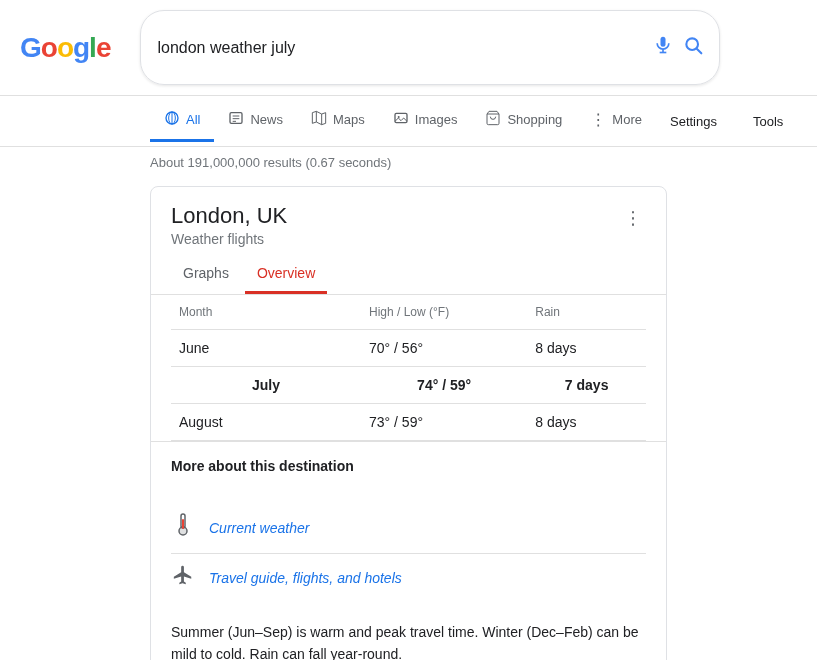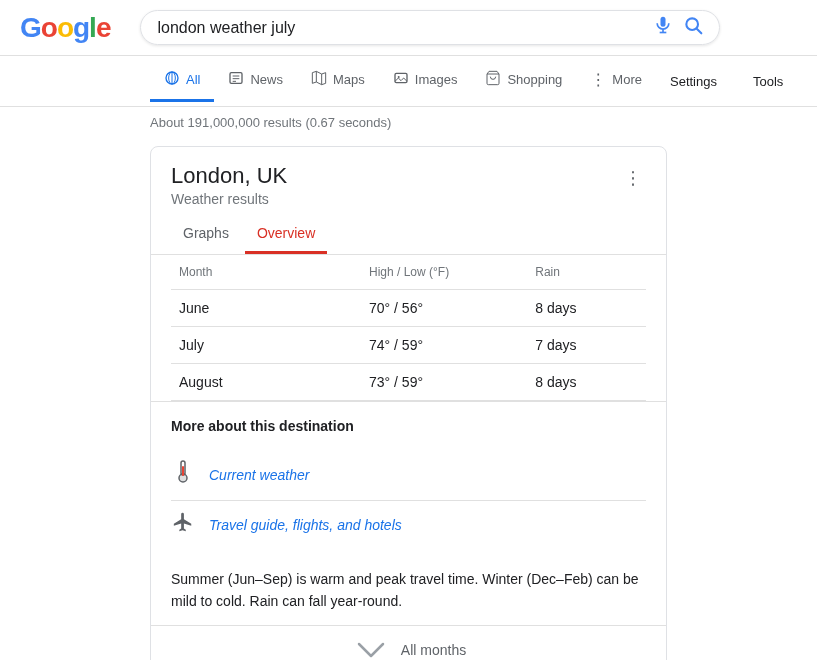--- a/index.html
+++ b/index.html
@@ -2,21 +2,21 @@
 <html><head>
   <meta charset="utf-8">
   <style>
     * { box-sizing: border-box; margin: 0; padding: 0; }
     body { font-family: Arial, sans-serif; background: #fff; color: #202124; font-size: 14px; }
 
     
     .header { display: flex; align-items: center; padding: 10px 20px; gap: 20px; border-bottom: 1px solid #e0e0e0; }
     .logo { display: flex; align-items: center; font-size: 28px; font-weight: bold; letter-spacing: -1px; margin-right: 10px; }
 
-    .search-bar { display: flex; align-items: center; border: 1px solid #dfe1e5; border-radius: 24px; padding: 4px 16px; width: 580px; gap: 8px; box-shadow: 0 1px 3px rgba(0,0,0,0.1); }
+    .search-bar { display: flex; align-items: center; border: 1px solid #dfe1e5; border-radius: 24px; padding: 24px 16px; width: 580px; gap: 8px; box-shadow: 0 1px 3px rgba(0,0,0,0.1); }
     .search-input { border: none; outline: none; font-size: 16px; flex: 1; color: #202124; }
     .search-icons { display: flex; align-items: center; gap: 10px; }
     .mic-icon { color: #4285F4; font-size: 18px; cursor: pointer; }
     .search-icon-btn { color: #4285F4; font-size: 18px; cursor: pointer; }
 
     
     .nav-tabs { display: flex; align-items: center; padding: 4px 150px; gap: 0; border-bottom: 1px solid #e0e0e0; }
     .nav-tab { display: flex; align-items: center; gap: 6px; padding: 10px 14px; font-size: 13px; color: #5f6368; cursor: pointer; border-bottom: 3px solid transparent; white-space: nowrap; }
     .nav-tab.active { color: #1a73e8; border-bottom-color: #1a73e8; }
     .nav-tab .tab-icon { font-size: 15px; }
@@ -36,30 +36,30 @@
     
     .card-tabs { display: flex; padding: 0 20px; border-bottom: 1px solid #e0e0e0; gap: 4px; }
     .card-tab { padding: 10px 12px; font-size: 14px; color: #5f6368; cursor: pointer; border-bottom: 3px solid transparent; }
     .card-tab.active { color: #d93025; border-bottom-color: #d93025; }
 
     
     .weather-table { width: 100%; border-collapse: collapse; padding: 0 20px; }
     .weather-table-wrap { padding: 0 20px; }
     .weather-table th { text-align: left; font-size: 12px; color: #70757a; font-weight: 400; padding: 10px 8px; border-bottom: 1px solid #e0e0e0; }
     .weather-table td { padding: 10px 8px; border-bottom: 1px solid #e0e0e0; font-size: 14px; color: #202124; }
-    .weather-table tr.highlight td { font-weight: normal; }
+    .weather-table tr.highlight td { font-weight: bold; text-align: center; }
     .weather-table th:last-child,
     .weather-table td:last-child { text-align: left; }
     .weather-table th:nth-child(1) { width: 40%; }
     .weather-table th:nth-child(2) { width: 35%; }
     .weather-table th:nth-child(3) { width: 25%; }
 
     
     .more-about { padding: 16px 20px 8px; border-top: 1px solid #e0e0e0; }
-    .more-about-title { font-size: 14px; font-weight: bold; color: #202124; margin-bottom: 15px; }
+    .more-about-title { font-size: 14px; font-weight: bold; color: #202124; margin-bottom: 28px; }
     .more-about-item { display: flex; align-items: center; gap: 14px; padding: 10px 0; border-bottom: 1px solid #e0e0e0; cursor: pointer; font-style: italic; }
     .more-about-item:last-of-type { border-bottom: none; }
     .more-about-icon { font-size: 20px; color: #5f6368; width: 24px; text-align: center; }
     .more-about-link { color: #1a73e8; font-size: 14px; text-decoration: none; }
 
     
     .description { padding: 12px 20px; font-size: 14px; color: #202124; line-height: 1.6; }
 
     
     .all-months { display: flex; align-items: center; justify-content: center; padding: 12px 20px; border-top: 1px solid #e0e0e0; gap: 10px; cursor: pointer; color: #5f6368; font-size: 14px; }
@@ -160,21 +160,21 @@
   </div>
 </div>
 
 <div class="results-info">About 191,000,000 results (0.67 seconds)</div>
 
 <div class="card">
 
   <div class="card-header">
     <div>
       <div class="card-title">London, UK</div>
-      <div class="card-subtitle">Weather results</div>
+      <div class="card-subtitle">Weather flights</div>
     </div>
     <div class="more-vert">⋮</div>
   </div>
 
   <div class="card-tabs">
     <div class="card-tab">Graphs</div>
     <div class="card-tab active">Overview</div>
   </div>
 
   <div class="weather-table-wrap">

